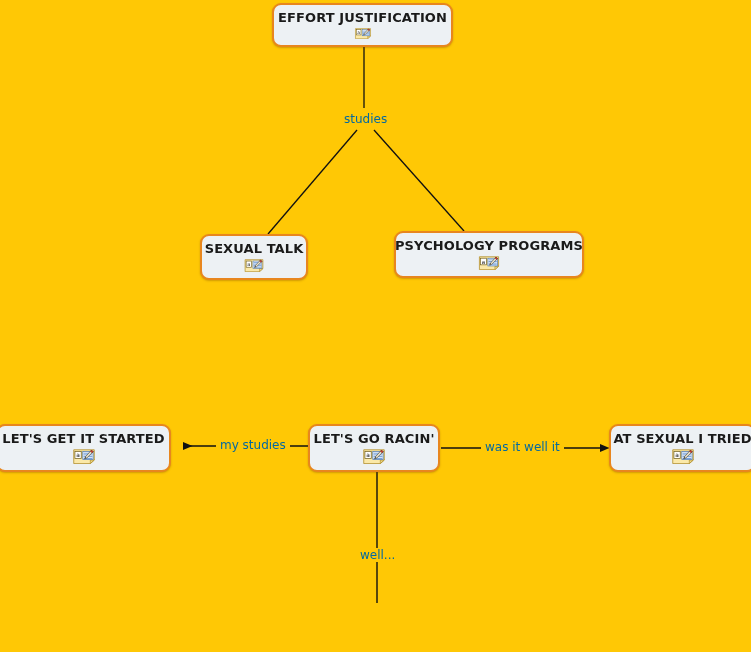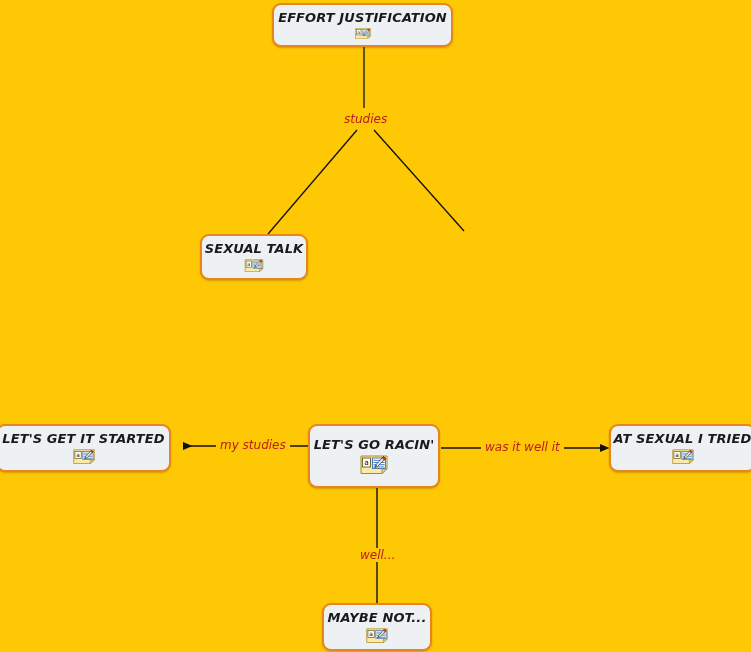--- a/index.html
+++ b/index.html
@@ -43,42 +43,40 @@
   }
   .node-label {
     font-family: "DejaVu Sans", sans-serif;
     font-weight: bold;
     font-size: 13px;
     line-height: 15px;
     color: #1a1a1a;
     white-space: nowrap;
     letter-spacing: 0.1px;
     text-align: center;
-    font-style: italic;
   }
 
   
   .note-icon {
     margin-top: 3px;
     width: 28px;
     height: 19px;
     display: block;
   }
 
   
   .edge-label {
     position: absolute;
     font-family: "DejaVu Sans", sans-serif;
     font-size: 12px;
-    color: #b91c1c;
+    color: #0369a1;
     white-space: nowrap;
     background: #FFC805;
     padding: 0 4px;
     line-height: 14px;
-    font-style: italic;
   }
 </style>
 </head>
 <body>
 
 <div id="canvas">
 
   <svg id="edge-layer" viewBox="0 0 751 652" width="751" height="652" xmlns="http://www.w3.org/2000/svg">
     <defs>
       <marker id="arrow-left" markerWidth="11" markerHeight="11" refX="10" refY="5.5" orient="auto" markerUnits="userSpaceOnUse">
@@ -136,40 +134,57 @@
       <line x1="13.4" y1="5.3" x2="24.6" y2="5.3" stroke="#3F7DD0" stroke-width="1"></line>
       <line x1="13.4" y1="7.5" x2="24.6" y2="7.5" stroke="#3F7DD0" stroke-width="1"></line>
       <line x1="13.4" y1="9.7" x2="24.6" y2="9.7" stroke="#3F7DD0" stroke-width="1"></line>
       <line x1="13.4" y1="11.9" x2="24.6" y2="11.9" stroke="#3F7DD0" stroke-width="1"></line>
       <path d="M23.5 1.4 L25.6 3.5 L17.6 11.4 L14.9 12.5 L16.0 9.6 Z" fill="#E8E2D0" stroke="#4A4430" stroke-width="0.8"></path>
       <path d="M23.5 1.4 L25.6 3.5 L24.2 4.9 L22.1 2.8 Z" fill="#D23B2B" stroke="#7A2016" stroke-width="0.7"></path>
       <path d="M14.9 12.5 L16.0 9.6 L16.9 10.5 Z" fill="#3A3A3A"></path>
     </svg>
   </div>
 
+  <div class="node" style="left:394px; top:231px; width:190px; height:47px;">
+    <div class="node-label">PSYCHOLOGY PROGRAMS</div>
+    <svg class="note-icon" viewBox="0 0 28 19">
+      <path d="M1 1 H27 V14 L22 18.5 H1 Z" fill="#FBE9A8" stroke="#B08A22" stroke-width="1"></path>
+      <path d="M22 18.5 V14 H27 Z" fill="#E8D68A" stroke="#B08A22" stroke-width="0.8"></path>
+      <rect x="2.5" y="3" width="8" height="9" fill="#FFFFFF" stroke="#6B5A18" stroke-width="0.9"></rect>
+      <text x="6.5" y="10.3" font-family="DejaVu Sans, sans-serif" font-size="7.5" fill="#111111" text-anchor="middle">a</text>
+      <rect x="12.5" y="3" width="13" height="10.5" fill="#FFFFFF" stroke="#2B5FA8" stroke-width="0.8"></rect>
+      <line x1="13.4" y1="5.3" x2="24.6" y2="5.3" stroke="#3F7DD0" stroke-width="1"></line>
+      <line x1="13.4" y1="7.5" x2="24.6" y2="7.5" stroke="#3F7DD0" stroke-width="1"></line>
+      <line x1="13.4" y1="9.7" x2="24.6" y2="9.7" stroke="#3F7DD0" stroke-width="1"></line>
+      <line x1="13.4" y1="11.9" x2="24.6" y2="11.9" stroke="#3F7DD0" stroke-width="1"></line>
+      <path d="M23.5 1.4 L25.6 3.5 L17.6 11.4 L14.9 12.5 L16.0 9.6 Z" fill="#E8E2D0" stroke="#4A4430" stroke-width="0.8"></path>
+      <path d="M23.5 1.4 L25.6 3.5 L24.2 4.9 L22.1 2.8 Z" fill="#D23B2B" stroke="#7A2016" stroke-width="0.7"></path>
+      <path d="M14.9 12.5 L16.0 9.6 L16.9 10.5 Z" fill="#3A3A3A"></path>
+    </svg>
+  </div>
 
   <div class="node" style="left:-4px; top:424px; width:175px; height:48px;">
     <div class="node-label">LET'S GET IT STARTED</div>
     <svg class="note-icon" viewBox="0 0 28 19">
       <path d="M1 1 H27 V14 L22 18.5 H1 Z" fill="#FBE9A8" stroke="#B08A22" stroke-width="1"></path>
       <path d="M22 18.5 V14 H27 Z" fill="#E8D68A" stroke="#B08A22" stroke-width="0.8"></path>
       <rect x="2.5" y="3" width="8" height="9" fill="#FFFFFF" stroke="#6B5A18" stroke-width="0.9"></rect>
       <text x="6.5" y="10.3" font-family="DejaVu Sans, sans-serif" font-size="7.5" fill="#111111" text-anchor="middle">a</text>
       <rect x="12.5" y="3" width="13" height="10.5" fill="#FFFFFF" stroke="#2B5FA8" stroke-width="0.8"></rect>
       <line x1="13.4" y1="5.3" x2="24.6" y2="5.3" stroke="#3F7DD0" stroke-width="1"></line>
       <line x1="13.4" y1="7.5" x2="24.6" y2="7.5" stroke="#3F7DD0" stroke-width="1"></line>
       <line x1="13.4" y1="9.7" x2="24.6" y2="9.7" stroke="#3F7DD0" stroke-width="1"></line>
       <line x1="13.4" y1="11.9" x2="24.6" y2="11.9" stroke="#3F7DD0" stroke-width="1"></line>
       <path d="M23.5 1.4 L25.6 3.5 L17.6 11.4 L14.9 12.5 L16.0 9.6 Z" fill="#E8E2D0" stroke="#4A4430" stroke-width="0.8"></path>
       <path d="M23.5 1.4 L25.6 3.5 L24.2 4.9 L22.1 2.8 Z" fill="#D23B2B" stroke="#7A2016" stroke-width="0.7"></path>
       <path d="M14.9 12.5 L16.0 9.6 L16.9 10.5 Z" fill="#3A3A3A"></path>
     </svg>
   </div>
 
-  <div class="node" style="left:308px; top:424px; width:132px; height:64px;">
+  <div class="node" style="left:308px; top:424px; width:132px; height:48px;">
     <div class="node-label">LET'S GO RACIN'</div>
     <svg class="note-icon" viewBox="0 0 28 19">
       <path d="M1 1 H27 V14 L22 18.5 H1 Z" fill="#FBE9A8" stroke="#B08A22" stroke-width="1"></path>
       <path d="M22 18.5 V14 H27 Z" fill="#E8D68A" stroke="#B08A22" stroke-width="0.8"></path>
       <rect x="2.5" y="3" width="8" height="9" fill="#FFFFFF" stroke="#6B5A18" stroke-width="0.9"></rect>
       <text x="6.5" y="10.3" font-family="DejaVu Sans, sans-serif" font-size="7.5" fill="#111111" text-anchor="middle">a</text>
       <rect x="12.5" y="3" width="13" height="10.5" fill="#FFFFFF" stroke="#2B5FA8" stroke-width="0.8"></rect>
       <line x1="13.4" y1="5.3" x2="24.6" y2="5.3" stroke="#3F7DD0" stroke-width="1"></line>
       <line x1="13.4" y1="7.5" x2="24.6" y2="7.5" stroke="#3F7DD0" stroke-width="1"></line>
       <line x1="13.4" y1="9.7" x2="24.6" y2="9.7" stroke="#3F7DD0" stroke-width="1"></line>
@@ -191,31 +206,14 @@
       <line x1="13.4" y1="5.3" x2="24.6" y2="5.3" stroke="#3F7DD0" stroke-width="1"></line>
       <line x1="13.4" y1="7.5" x2="24.6" y2="7.5" stroke="#3F7DD0" stroke-width="1"></line>
       <line x1="13.4" y1="9.7" x2="24.6" y2="9.7" stroke="#3F7DD0" stroke-width="1"></line>
       <line x1="13.4" y1="11.9" x2="24.6" y2="11.9" stroke="#3F7DD0" stroke-width="1"></line>
       <path d="M23.5 1.4 L25.6 3.5 L17.6 11.4 L14.9 12.5 L16.0 9.6 Z" fill="#E8E2D0" stroke="#4A4430" stroke-width="0.8"></path>
       <path d="M23.5 1.4 L25.6 3.5 L24.2 4.9 L22.1 2.8 Z" fill="#D23B2B" stroke="#7A2016" stroke-width="0.7"></path>
       <path d="M14.9 12.5 L16.0 9.6 L16.9 10.5 Z" fill="#3A3A3A"></path>
     </svg>
   </div>
 
-  <div class="node" style="left:322px; top:603px; width:110px; height:48px;">
-    <div class="node-label">MAYBE NOT...</div>
-    <svg class="note-icon" viewBox="0 0 28 19">
-      <path d="M1 1 H27 V14 L22 18.5 H1 Z" fill="#FBE9A8" stroke="#B08A22" stroke-width="1"></path>
-      <path d="M22 18.5 V14 H27 Z" fill="#E8D68A" stroke="#B08A22" stroke-width="0.8"></path>
-      <rect x="2.5" y="3" width="8" height="9" fill="#FFFFFF" stroke="#6B5A18" stroke-width="0.9"></rect>
-      <text x="6.5" y="10.3" font-family="DejaVu Sans, sans-serif" font-size="7.5" fill="#111111" text-anchor="middle">a</text>
-      <rect x="12.5" y="3" width="13" height="10.5" fill="#FFFFFF" stroke="#2B5FA8" stroke-width="0.8"></rect>
-      <line x1="13.4" y1="5.3" x2="24.6" y2="5.3" stroke="#3F7DD0" stroke-width="1"></line>
-      <line x1="13.4" y1="7.5" x2="24.6" y2="7.5" stroke="#3F7DD0" stroke-width="1"></line>
-      <line x1="13.4" y1="9.7" x2="24.6" y2="9.7" stroke="#3F7DD0" stroke-width="1"></line>
-      <line x1="13.4" y1="11.9" x2="24.6" y2="11.9" stroke="#3F7DD0" stroke-width="1"></line>
-      <path d="M23.5 1.4 L25.6 3.5 L17.6 11.4 L14.9 12.5 L16.0 9.6 Z" fill="#E8E2D0" stroke="#4A4430" stroke-width="0.8"></path>
-      <path d="M23.5 1.4 L25.6 3.5 L24.2 4.9 L22.1 2.8 Z" fill="#D23B2B" stroke="#7A2016" stroke-width="0.7"></path>
-      <path d="M14.9 12.5 L16.0 9.6 L16.9 10.5 Z" fill="#3A3A3A"></path>
-    </svg>
-  </div>
 
 </div>
 
 </body></html>

